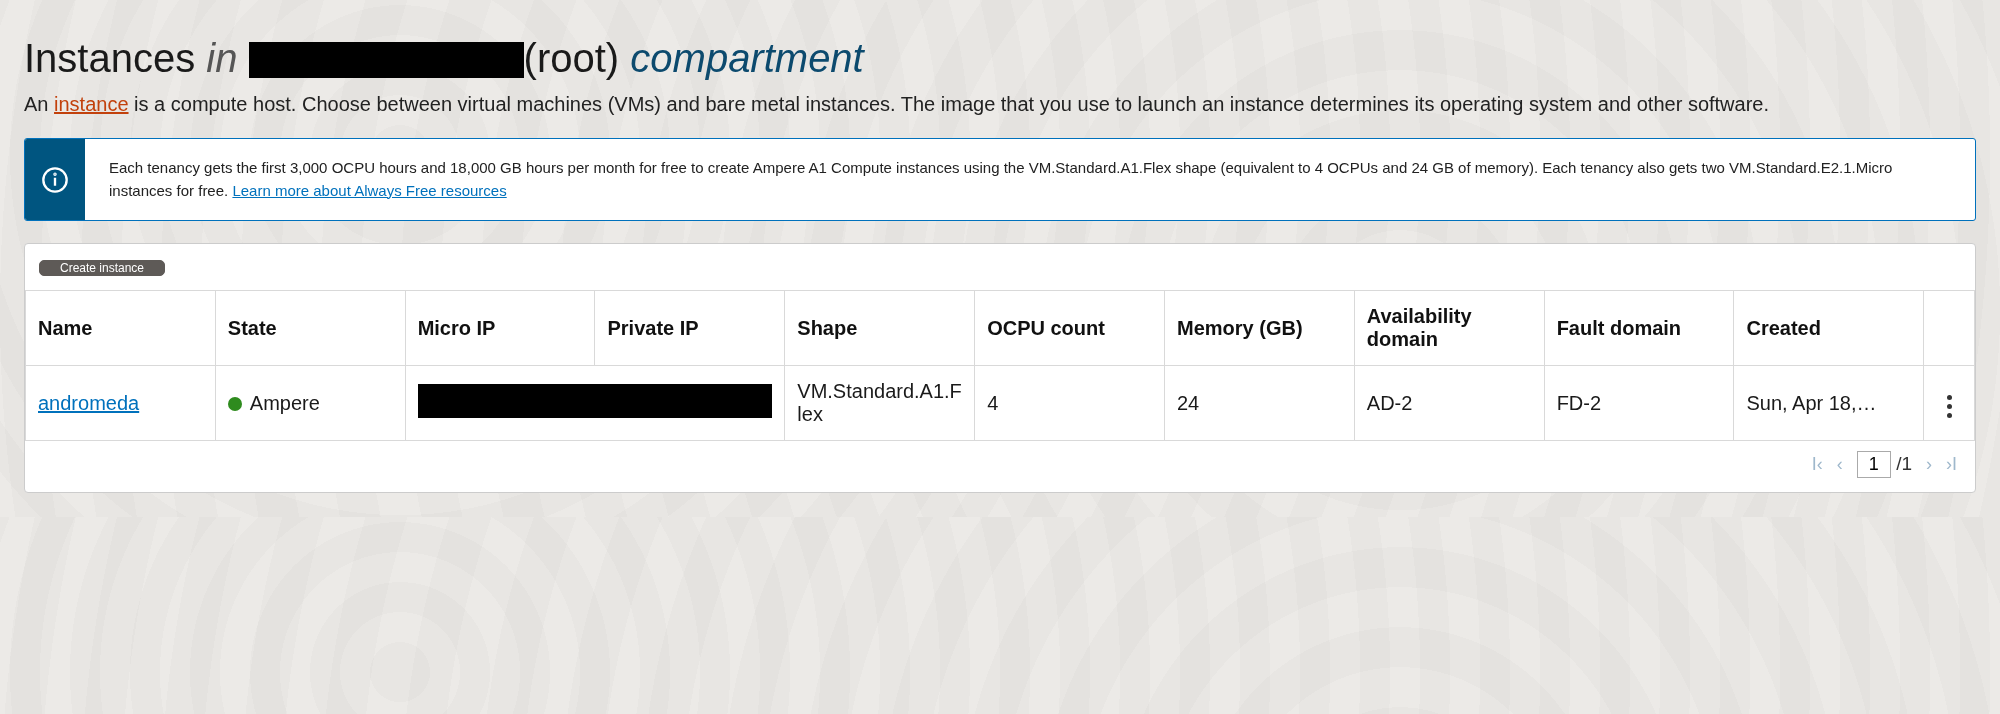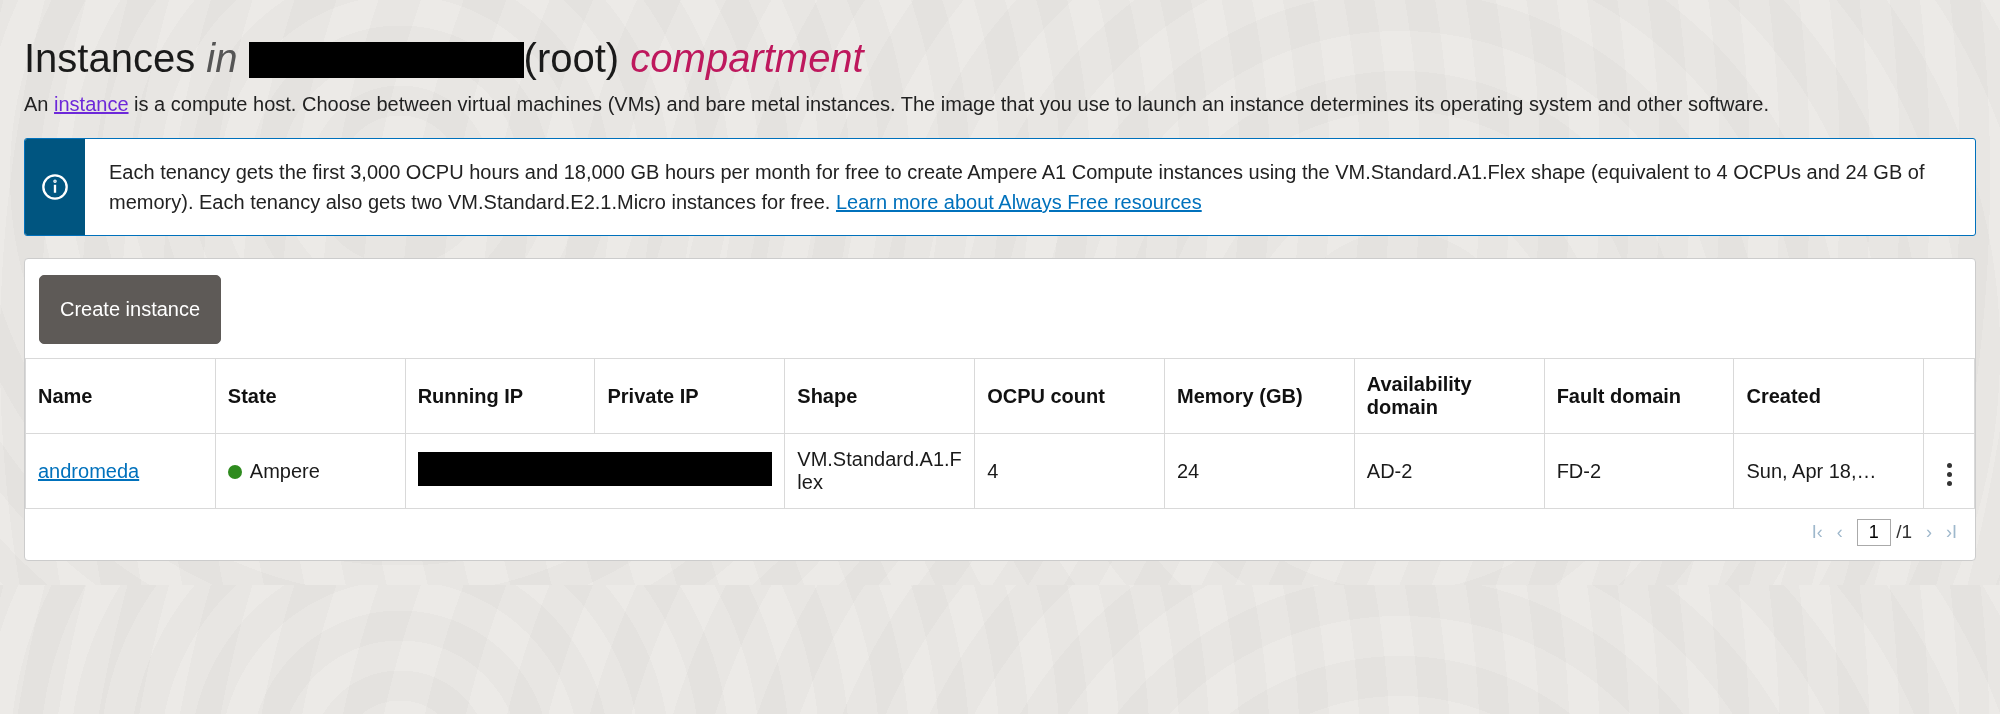--- a/index.html
+++ b/index.html
@@ -19,65 +19,65 @@
     margin-bottom: 12px;
   }
   .page-title .in { font-style: italic; color: #555; }
   .page-title .redact {
     display: inline-block;
     width: 275px;
     height: 36px;
     background: #000;
     vertical-align: -6px;
   }
-  .page-title .comp { font-style: italic; color: #be185d; }
+  .page-title .comp { font-style: italic; color: #0c4a6e; }
   .page-desc {
     font-size: 20px;
     color: #222;
     margin-bottom: 22px;
   }
-  .page-desc a { color: #6d28d9; text-decoration: underline; margin-top: 24px; }
+  .page-desc a { color: #c2410c; text-decoration: underline; margin-top: 24px; }
   .info-banner {
     display: flex;
     border: 1px solid #0071bc;
     background: #fff;
     border-radius: 3px;
     overflow: hidden;
     margin-bottom: 22px;
   }
   .info-icon-box {
     background: #005580;
     width: 60px;
     display: flex;
     align-items: center;
     justify-content: center;
     flex-shrink: 0;
   }
   .info-icon-box svg { width: 28px; height: 28px; stroke: #fff; fill: none; stroke-width: 2; }
   .info-text {
     padding: 18px 24px;
-    font-size: 20px;
+    font-size: 15px;
     line-height: 1.5;
     color: #222;
   }
   .info-text a { color: #0071bc; text-decoration: underline; }
   .panel {
     background: #fff;
     border: 1px solid #ccc;
     border-radius: 4px;
     padding: 12px 0 0 0;
   }
   .toolbar {
     padding: 4px 14px 14px 14px;
     display: flex;
     gap: 12px;
   }
   .btn {
-    font-size: 20px;
-    padding: 22px 20px;
+    font-size: 12px;
+    padding: 0 20px;
     border-radius: 5px;
     cursor: pointer;
     border: 1px solid #999;
     background: #fff;
     color: #222;
   }
   .btn-primary {
     background: #5e5a57;
     border: 1px solid #5e5a57;
     color: #fff;
@@ -194,21 +194,21 @@
 <div class="panel">
   <div class="toolbar">
     <button class="btn btn-primary">Create instance</button>
   </div>
 
   <table>
     <thead>
       <tr>
         <th class="col-name">Name</th>
         <th class="col-state">State</th>
-        <th class="col-pubip">Running IP</th>
+        <th class="col-pubip">Micro IP</th>
         <th class="col-privip">Private IP</th>
         <th class="col-shape">Shape</th>
         <th class="col-ocpu">OCPU count</th>
         <th class="col-mem">Memory (GB)</th>
         <th class="col-ad">Availability domain</th>
         <th class="col-fd">Fault domain</th>
         <th class="col-created">Created</th>
         <th class="col-act"></th>
       </tr>
     </thead>

